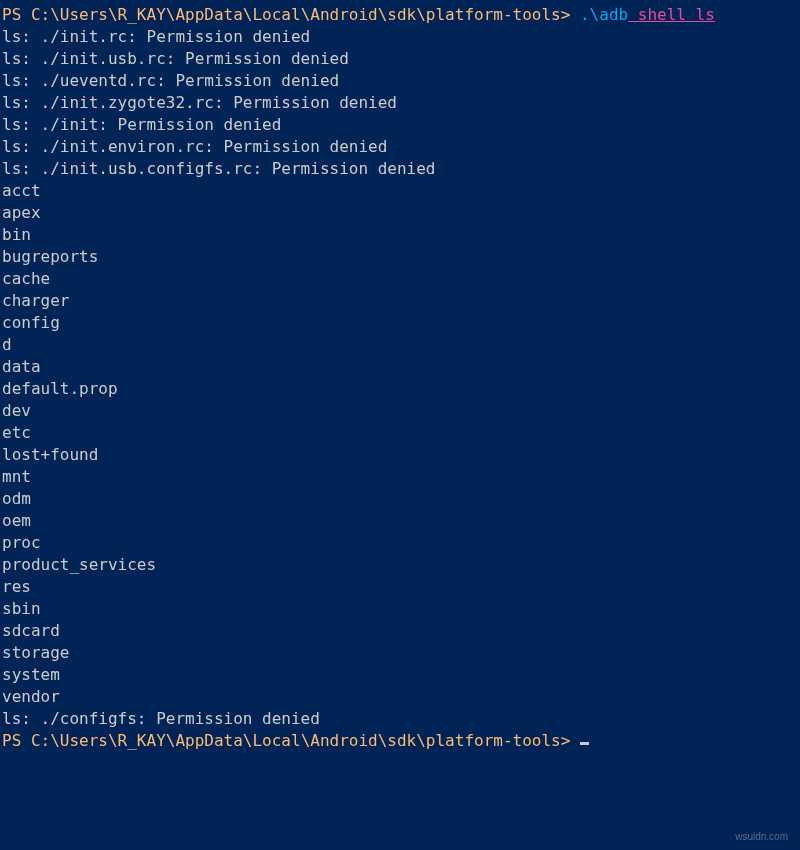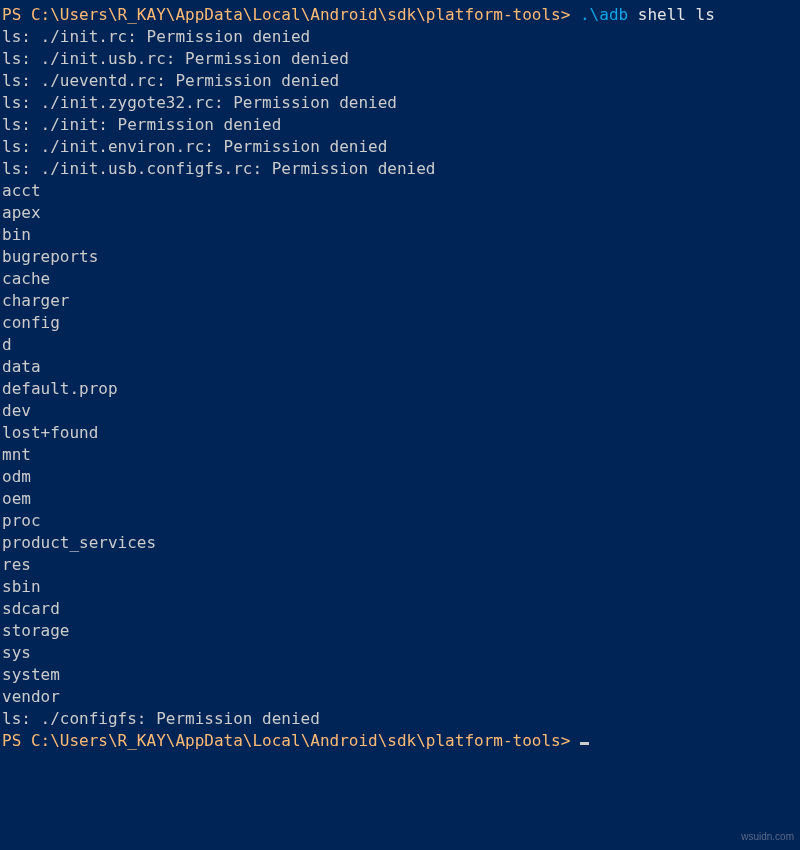--- a/index.html
+++ b/index.html
@@ -10,33 +10,33 @@
       font-family: Consolas, 'Lucida Console', monospace;
       font-size: 16px;
       line-height: 22px;
       color: #cccccc;
       padding: 4px 2px;
       overflow: hidden;
     }
     .line { white-space: pre; }
     .prompt-ps { color: #fdba74; }
     .cmd-exe { color: #0ea5e9; }
-    .cmd-args { color: #e5e5e5; }
+    .cmd-args { color: #ec4899; text-decoration: underline; }
     .cursor {
       display: inline-block;
       width: 9px;
       height: 3px;
       background: #cccccc;
       vertical-align: baseline;
       margin-bottom: 1px;
     }
     .watermark {
       position: absolute;
       bottom: 2px;
-      right: 6px;
+      right: 12px;
       font-size: 10px;
       color: #5a6a8a;
       font-family: sans-serif;
     }
   </style>
 </head>
 <body>
 
 <div>
   <div class="line"><span class="prompt-ps">PS </span><span class="prompt-ps">C:\Users\R_KAY\AppData\Local\Android\sdk\platform-tools</span><span class="prompt-ps">&gt; </span><span class="cmd-exe">.\adb</span><span class="cmd-args"> shell ls</span></div>
@@ -52,31 +52,31 @@
       <div class="line">apex</div>
       <div class="line">bin</div>
       <div class="line">bugreports</div>
       <div class="line">cache</div>
       <div class="line">charger</div>
       <div class="line">config</div>
       <div class="line">d</div>
       <div class="line">data</div>
       <div class="line">default.prop</div>
       <div class="line">dev</div>
+      <div class="line">etc</div>
       <div class="line">lost+found</div>
       <div class="line">mnt</div>
       <div class="line">odm</div>
       <div class="line">oem</div>
       <div class="line">proc</div>
       <div class="line">product_services</div>
       <div class="line">res</div>
       <div class="line">sbin</div>
       <div class="line">sdcard</div>
       <div class="line">storage</div>
-      <div class="line">sys</div>
       <div class="line">system</div>
       <div class="line">vendor</div>
       <div class="line">ls: ./configfs: Permission denied</div>
     </div>
   <div class="line"><span class="prompt-ps">PS </span><span class="prompt-ps">C:\Users\R_KAY\AppData\Local\Android\sdk\platform-tools</span><span class="prompt-ps">&gt; </span><span class="cursor"></span></div>
 </div>
 
 <div class="watermark">wsuidn.com</div>
 
 </body></html>

